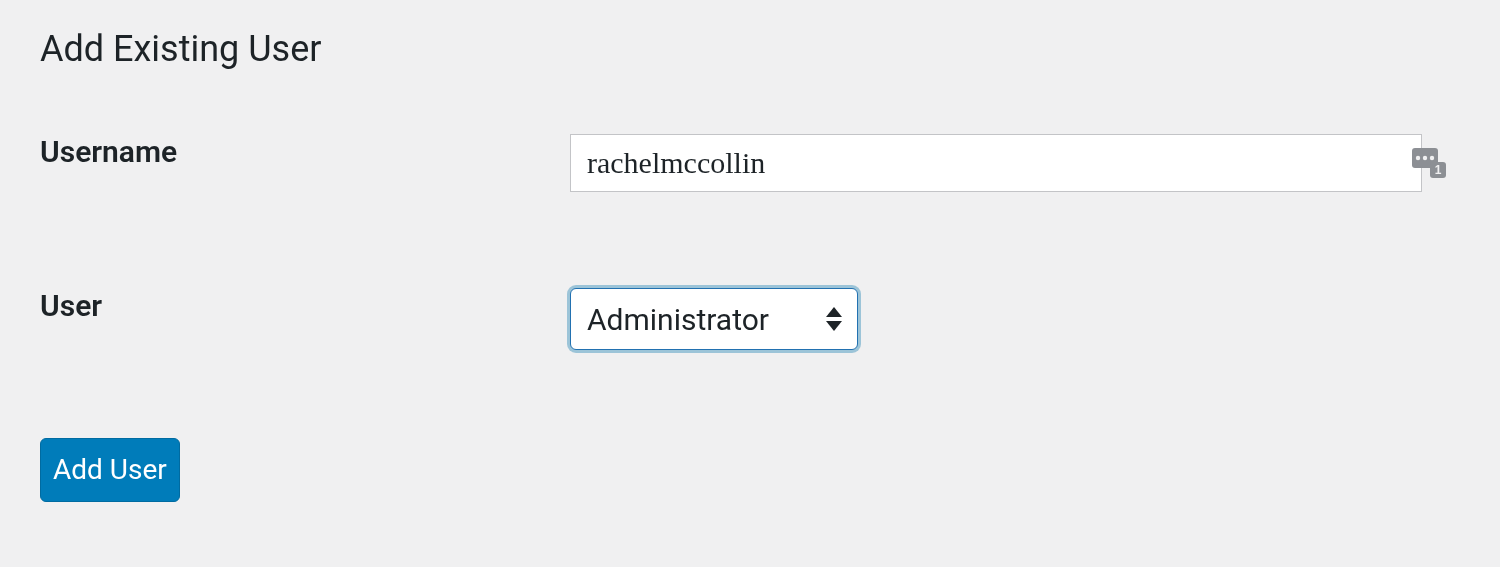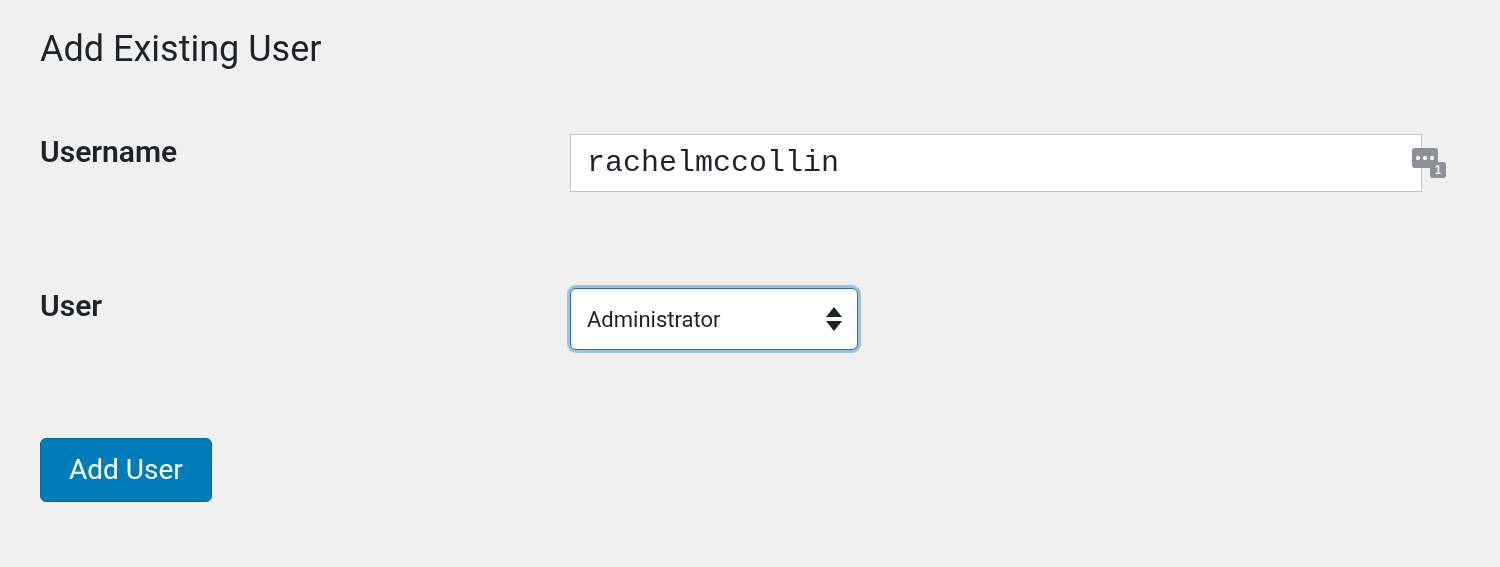--- a/index.html
+++ b/index.html
@@ -36,21 +36,21 @@
     }
     .input-wrap {
       flex: 1;
       position: relative;
     }
     .text-input {
       width: 100%;
       max-width: 852px;
       height: 58px;
       font-size: 30px;
-      font-family: Liberation Mono, monospace;
+      font-family: Liberation Serif, serif;
       padding: 8px 50px 8px 16px;
       border: 1px solid #c3c4c7;
       background: #ffffff;
       color: #1d2327;
       outline: none;
     }
     .autofill-icon {
       position: absolute;
       right: 14px;
       top: 50%;
@@ -62,21 +62,21 @@
     .select-wrap {
       position: relative;
       display: inline-block;
     }
     .select-input {
       appearance: none;
       -webkit-appearance: none;
       -moz-appearance: none;
       width: 288px;
       height: 62px;
-      font-size: 22px;
+      font-size: 30px;
       font-family: inherit;
       padding: 8px 48px 8px 16px;
       border: 1px solid #8c8f94;
       border-radius: 6px;
       background: #ffffff;
       color: #1d2327;
       outline: none;
       box-shadow: 0 0 0 3px rgba(0, 115, 170, 0.35);
       border-color: #2271b1;
     }
@@ -106,21 +106,21 @@
       border-top: 10px solid #1d2327;
     }
     .submit-button {
       display: inline-block;
       font-size: 28px;
       font-family: inherit;
       color: #ffffff;
       background: #007cba;
       border: 1px solid #006ba1;
       border-radius: 6px;
-      padding: 14px 28px;
+      padding: 14px 12px;
       cursor: pointer;
       line-height: 1.2;
     }
   </style>
 </head>
 <body>
 
 
 
 <h1>Add Existing User</h1>

